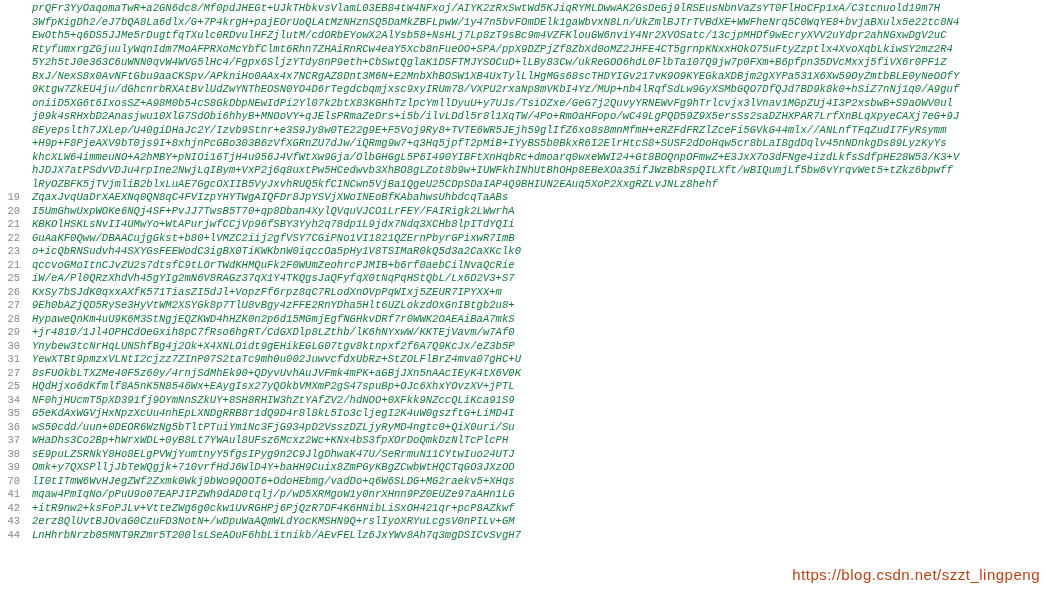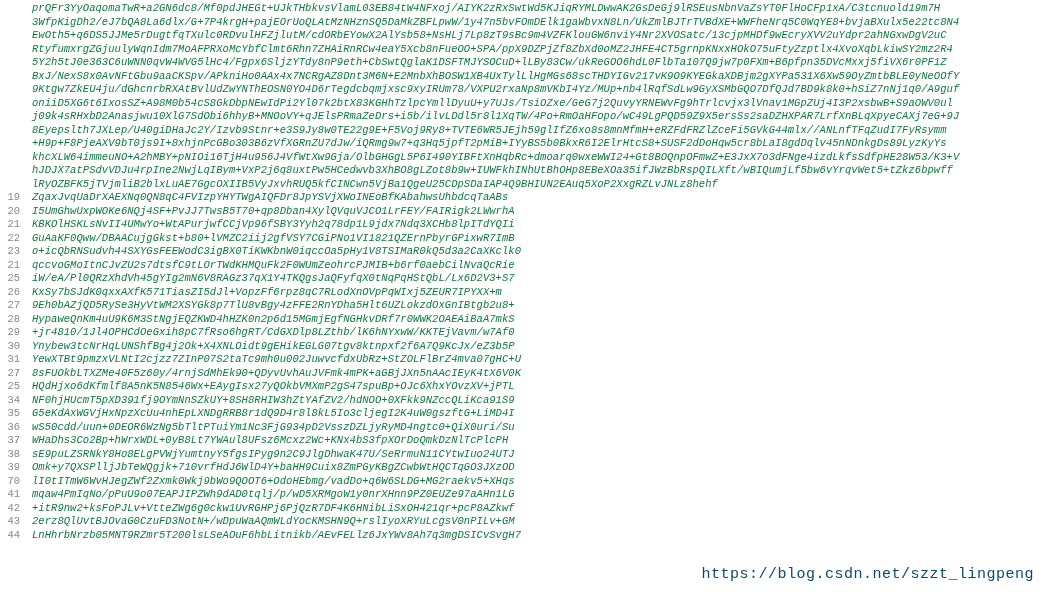--- a/index.html
+++ b/index.html
@@ -26,24 +26,24 @@
   flex-shrink: 0;
 }
 .code {
   color: #0b7a3b;
   white-space: pre;
   letter-spacing: 0.05px;
   font-style: italic;
 }
 .watermark {
   position: absolute;
-  right: 12px;
+  right: 6px;
   bottom: 20px;
-  color: #0c4a6e;
-  font-family: Liberation Mono, monospace;
+  color: #c2410c;
+  font-family: Liberation Sans, sans-serif;
   font-size: 15px;
   letter-spacing: 0.5px;
   user-select: none;
 }
 </style>
 </head>
 <body>
 
 <div class="editor">
   <div class="gutter">

